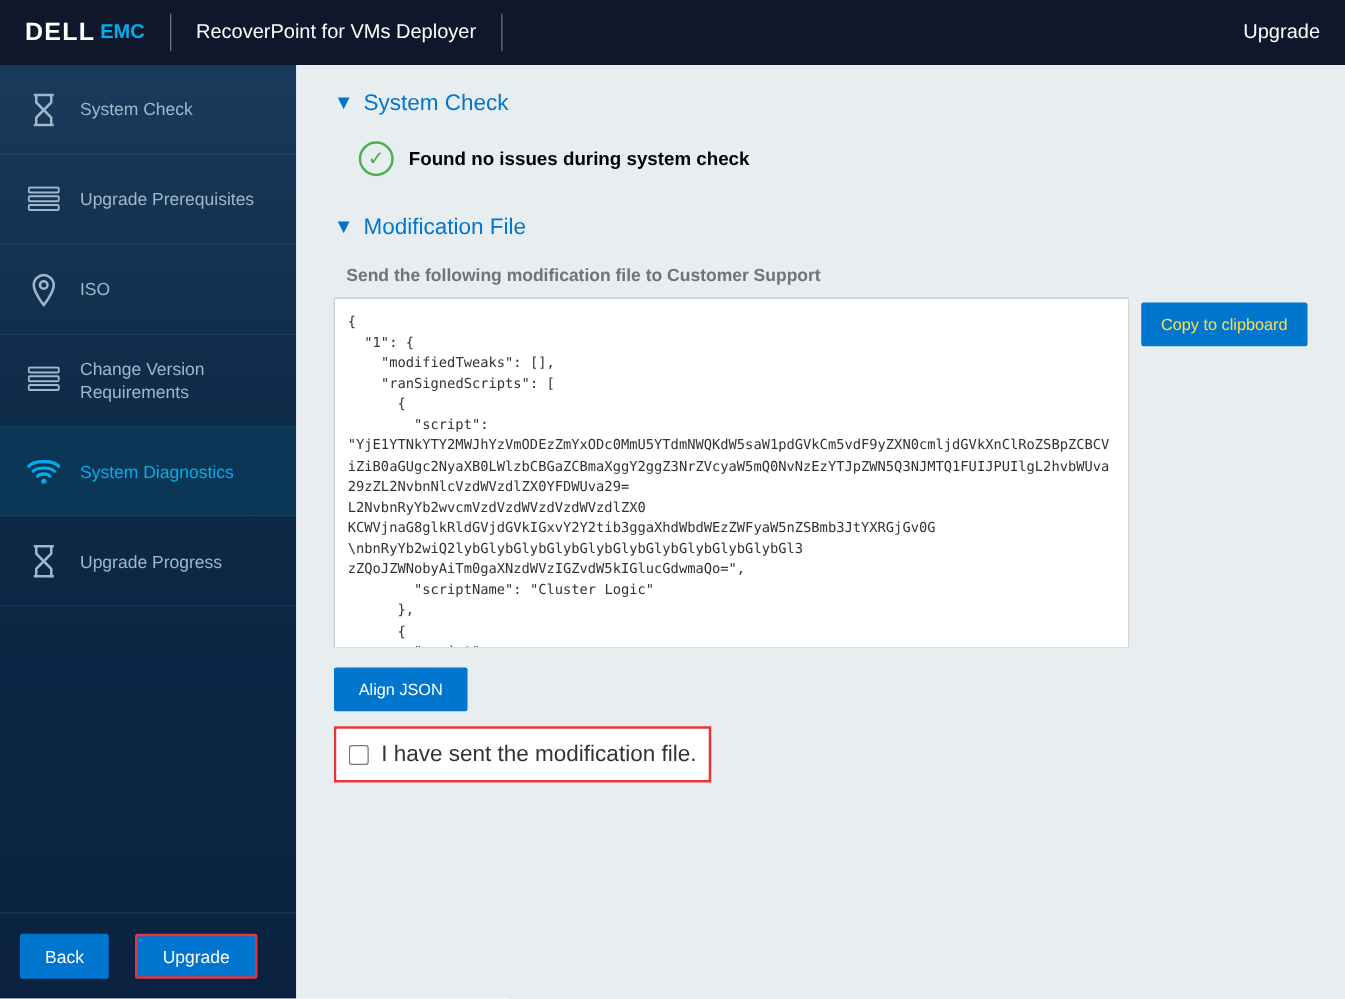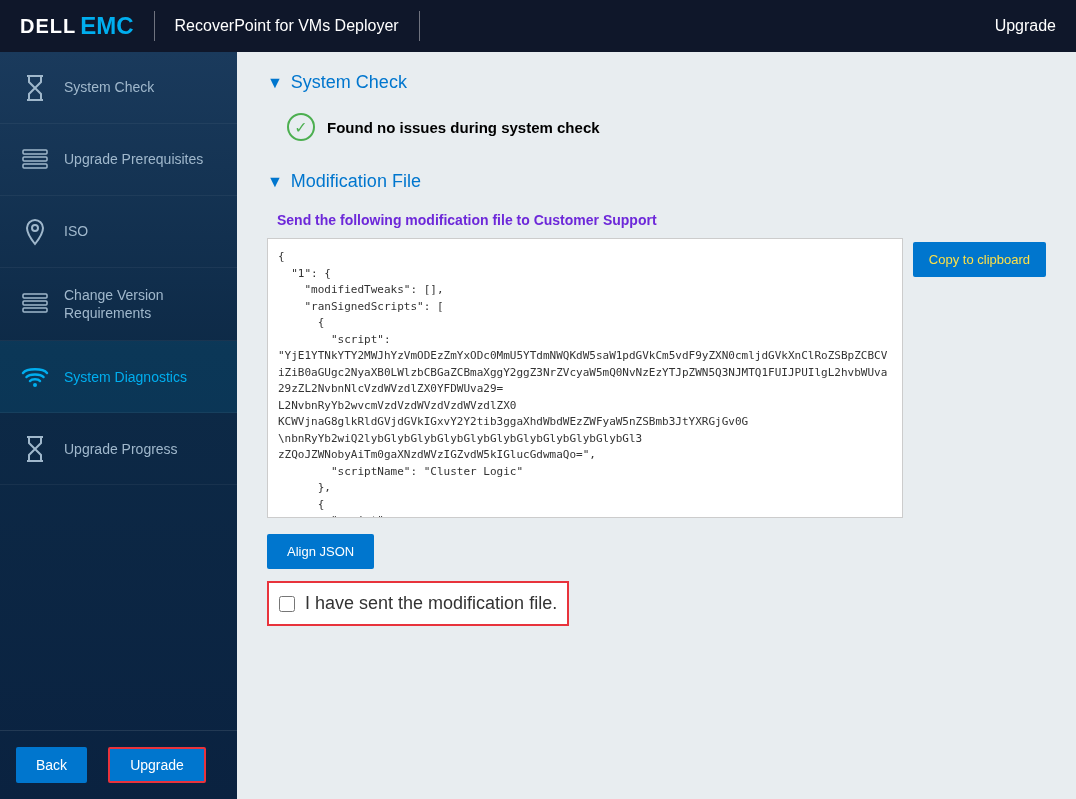--- a/index.html
+++ b/index.html
@@ -21,21 +21,21 @@
       gap: 4px;
     }
     .header-logo-text {
       color: white;
       font-size: 20px;
       font-weight: bold;
       letter-spacing: 1px;
     }
     .header-logo-emc {
       color: #00AEEF;
-      font-size: 24px;
+      font-size: 16px;
       font-weight: bold;
     }
     .header-divider {
       width: 1px;
       height: 30px;
       background: rgba(255,255,255,0.4);
     }
     .header-title {
       color: white;
       font-size: 16px;
@@ -160,21 +160,21 @@
     }
     .check-text {
       font-size: 15px;
       font-weight: bold;
       color: #000000;
     }
 
     
     .mod-file-label {
       font-size: 14px;
-      color: #6d28d9;
+      color: #737373;
       font-weight: bold;
       padding: 10px 0 10px 10px;
     }
     .json-container {
       display: flex;
       gap: 10px;
       align-items: flex-start;
     }
     .json-textarea {
       flex: 1;

